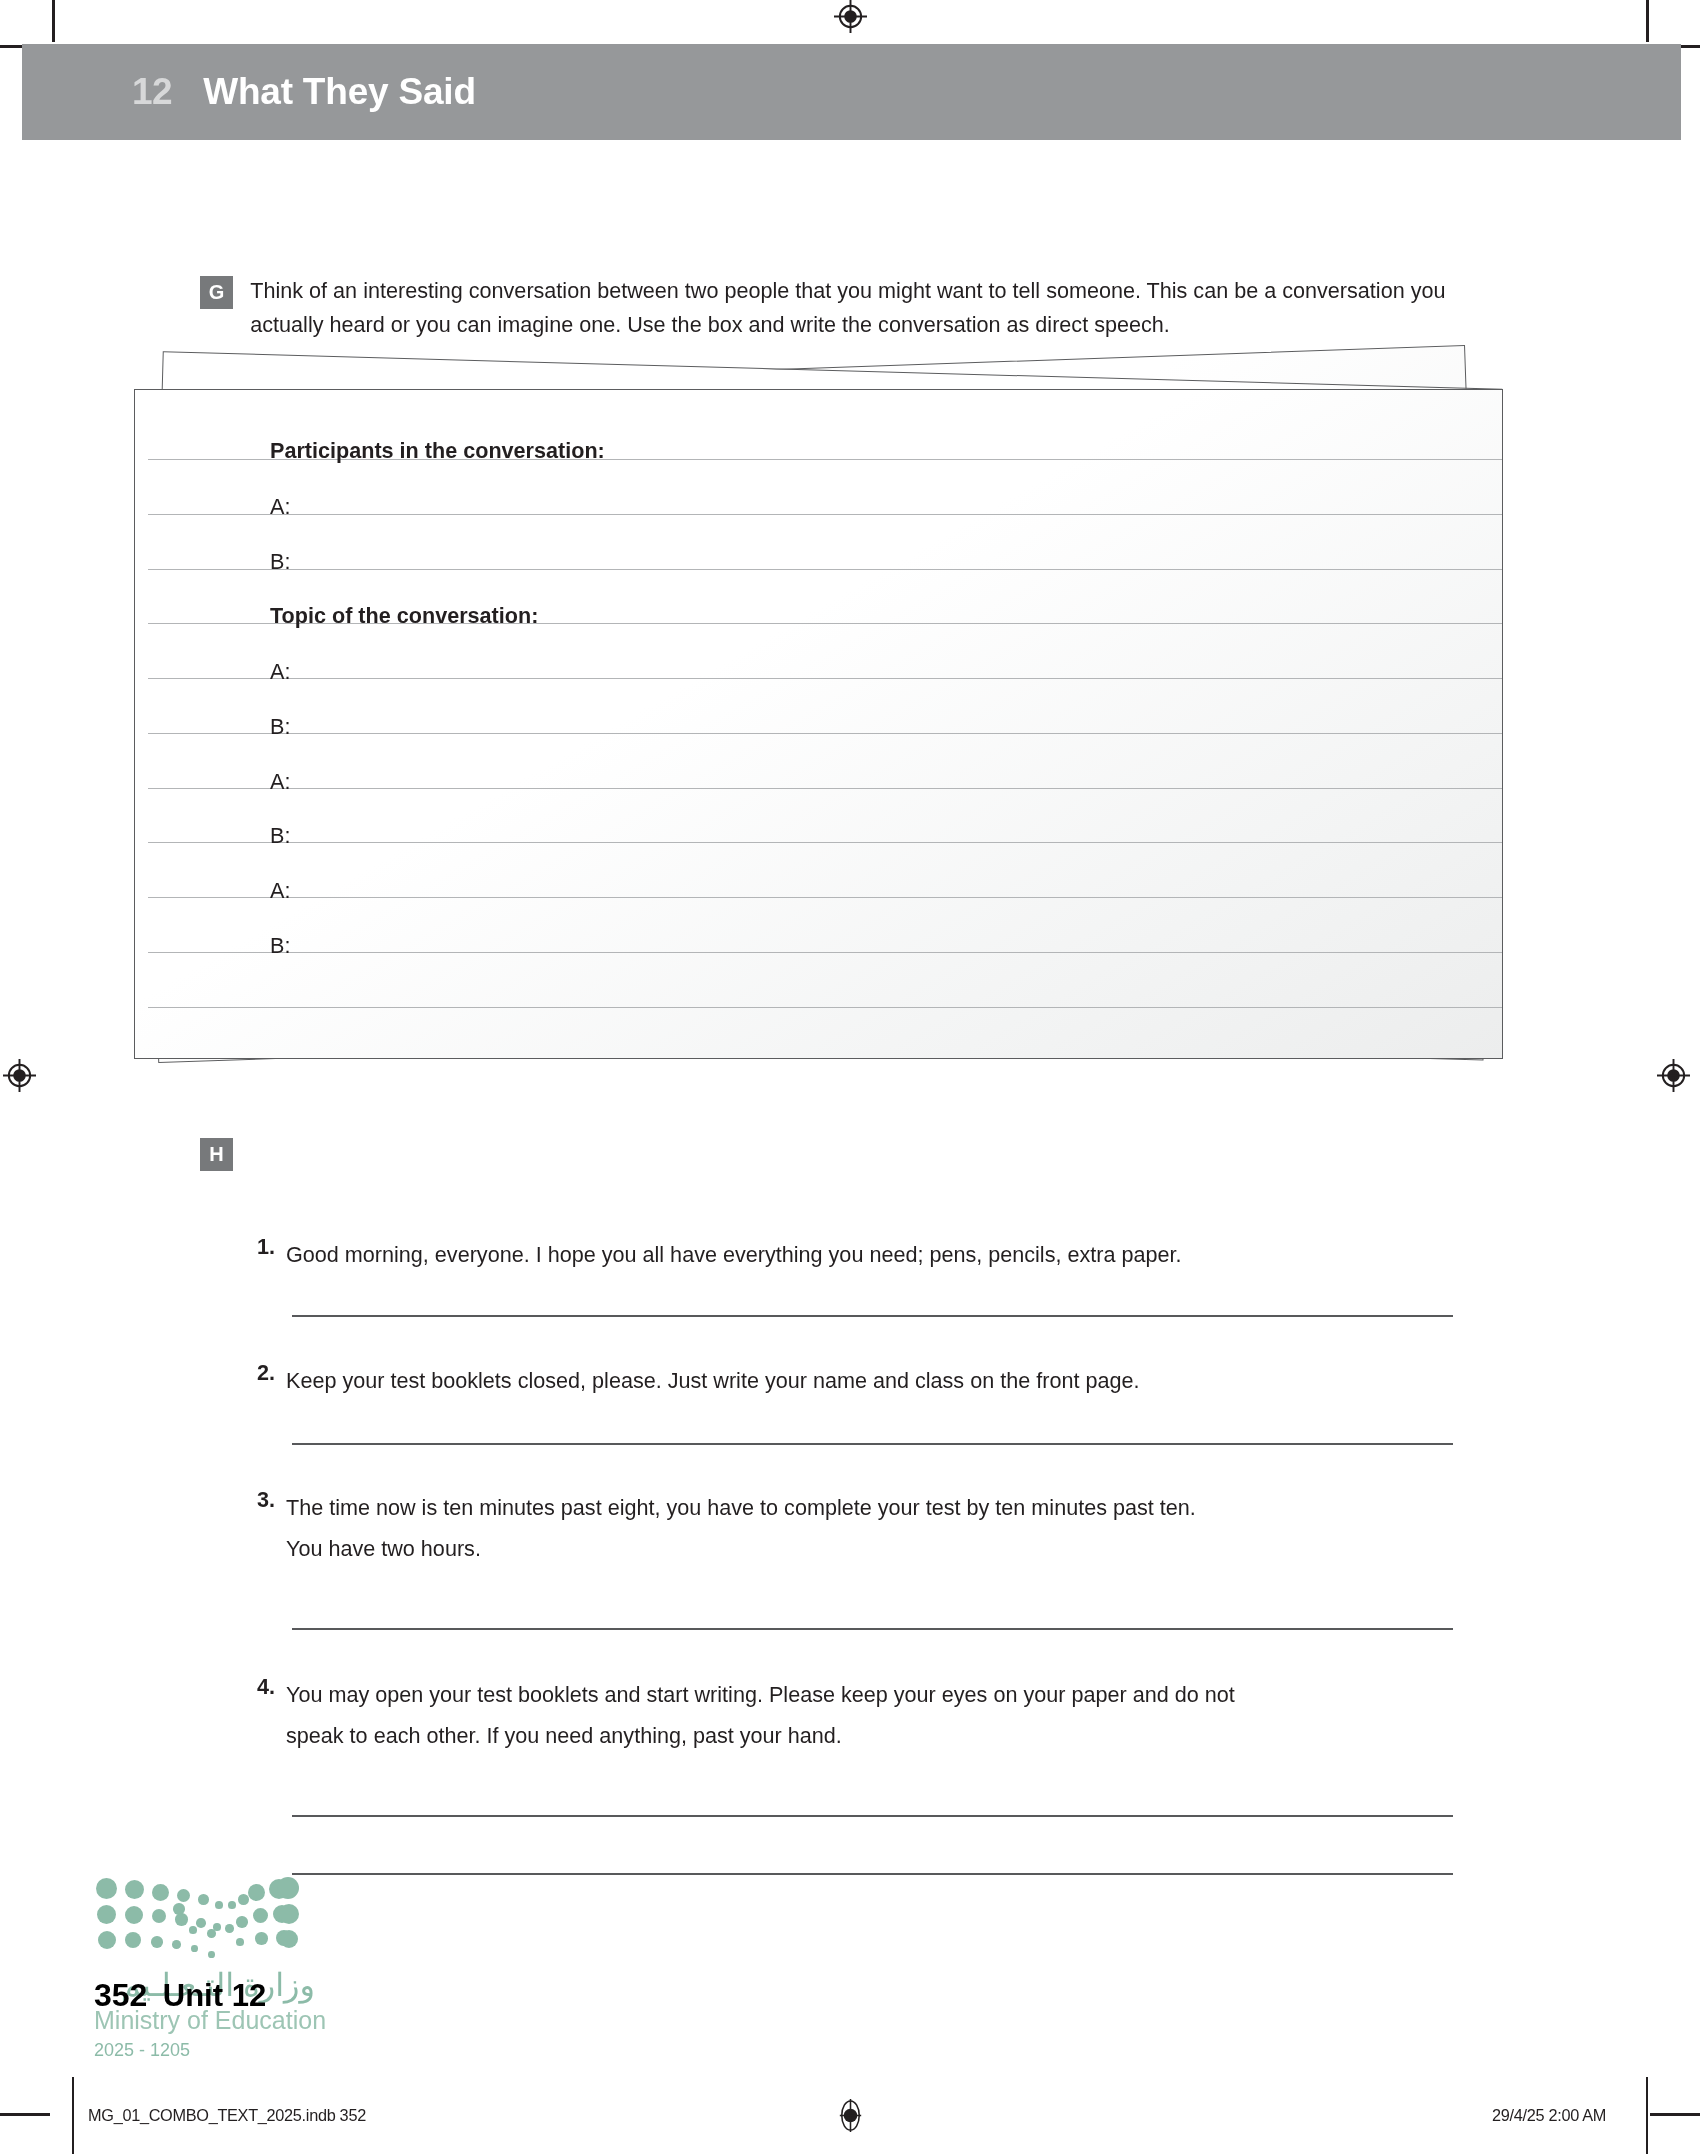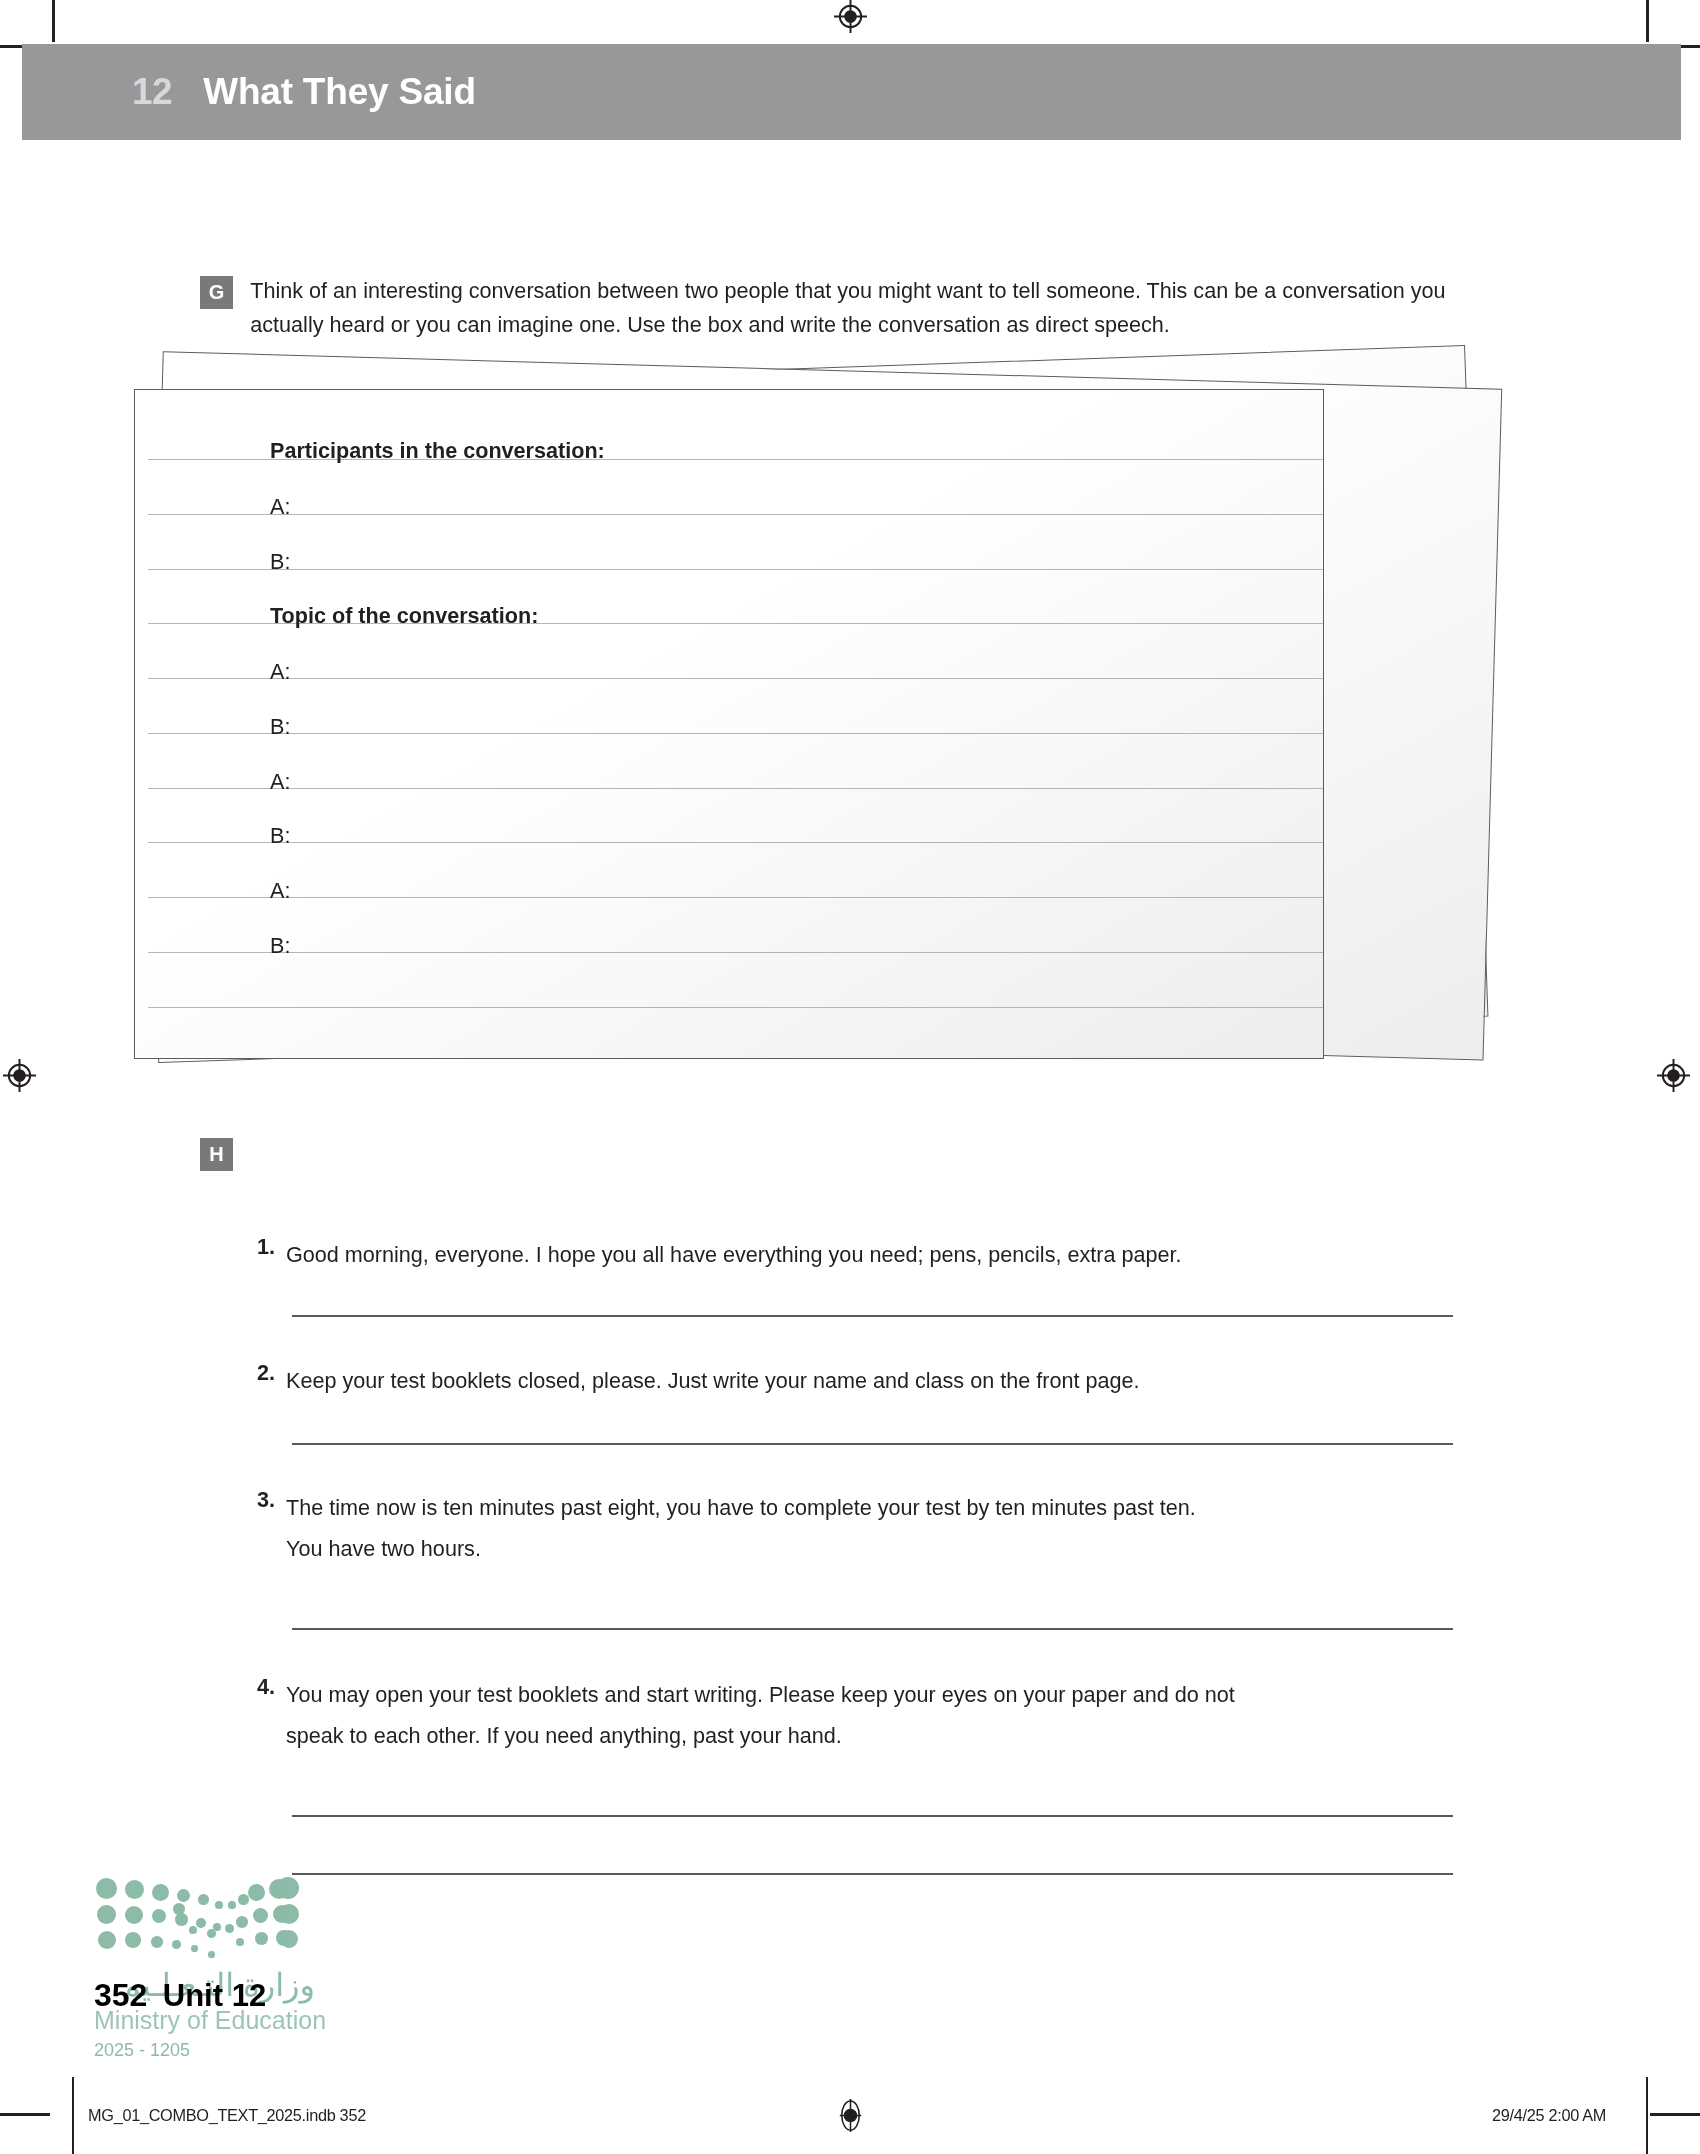--- a/index.html
+++ b/index.html
@@ -118,21 +118,21 @@
     top: 9.6px;
     width: 1340px;
     height: 672px;
     transform: rotate(1.6deg);
     transform-origin: 0% 100%;
     z-index: 2;
   }
   .sheet-front {
     left: 0px;
     top: 48px;
-    width: 1190px;
+    width: 1369px;
     height: 670px;
     z-index: 3;
     overflow: hidden;
   }
   .sheet-front-inner {
     position: absolute;
     inset: 0;
   }
   .rule {
     position: absolute;

